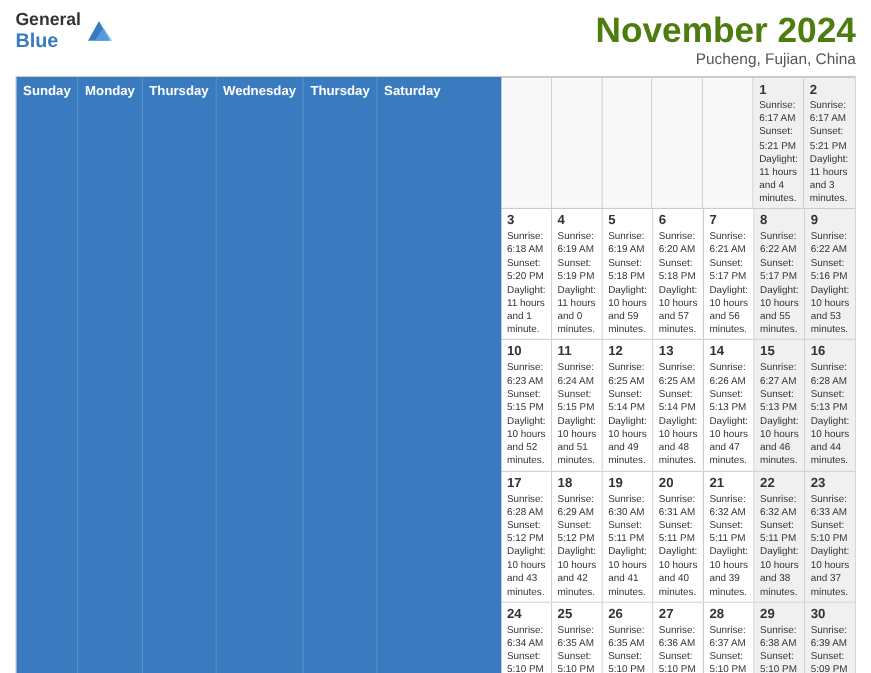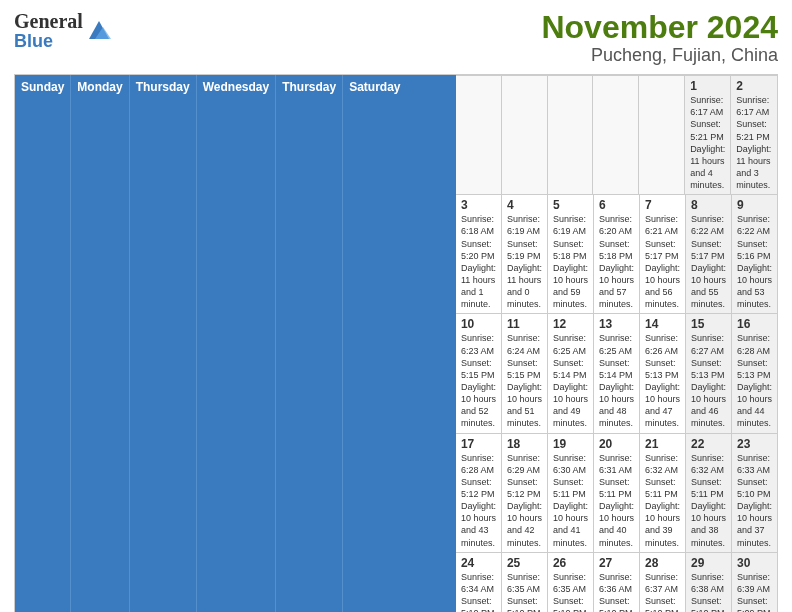--- a/index.html
+++ b/index.html
@@ -27,24 +27,23 @@
       display: flex;
       align-items: center;
       gap: 0px;
     }
     .logo-text {
       display: flex;
       flex-direction: column;
       line-height: 1.1;
     }
     .logo-general {
-      font-size: 20px;
+      font-size: 16px;
       font-weight: bold;
       color: #333;
-      font-family: Liberation Serif, serif;
     }
     .logo-blue {
       font-size: 18px;
       font-weight: bold;
       color: #3a7abf;
     }
     .logo-icon {
       width: 28px;
       height: 28px;
       margin-left: 2px;
@@ -52,21 +51,21 @@
     .title-area {
       text-align: right;
     }
     .month-title {
       font-size: 32px;
       font-weight: bold;
       color: #4d7c0f;
       line-height: 1.1;
     }
     .location {
-      font-size: 18px;
+      font-size: 14px;
       color: #555;
     }
     .calendar {
       flex: 1;
       display: flex;
       flex-direction: row;
       border: 1px solid #ccc;
     }
     .cal-header-row {
       display: grid;

